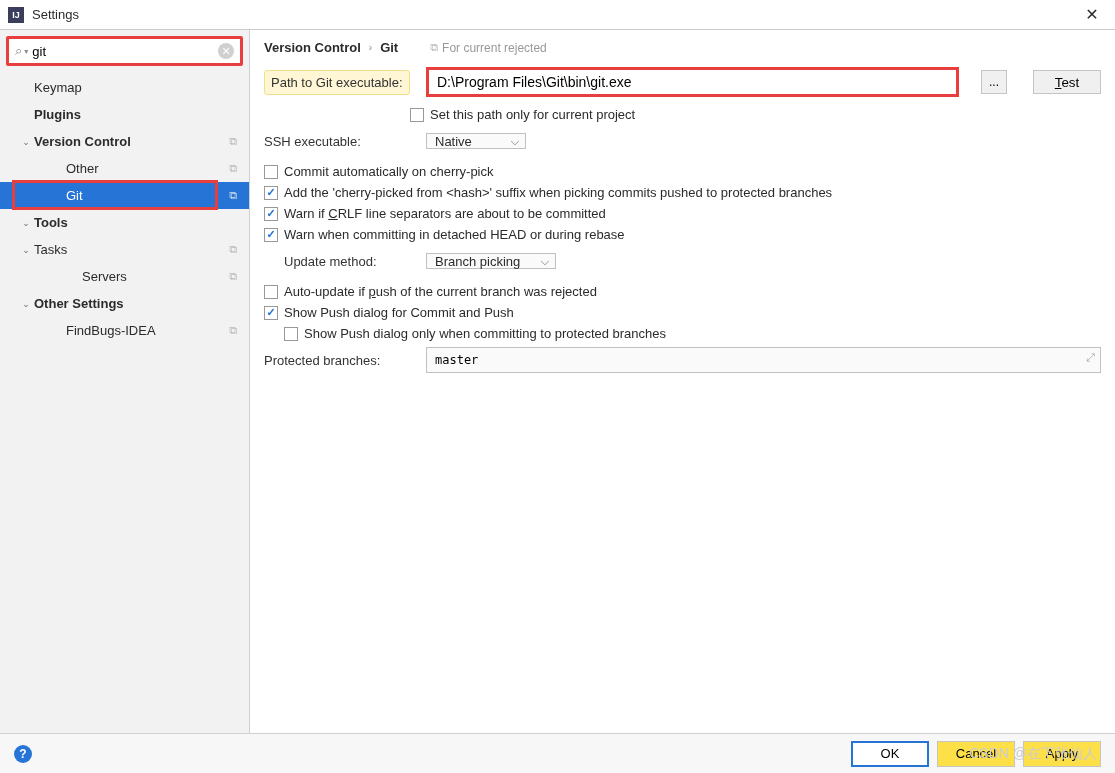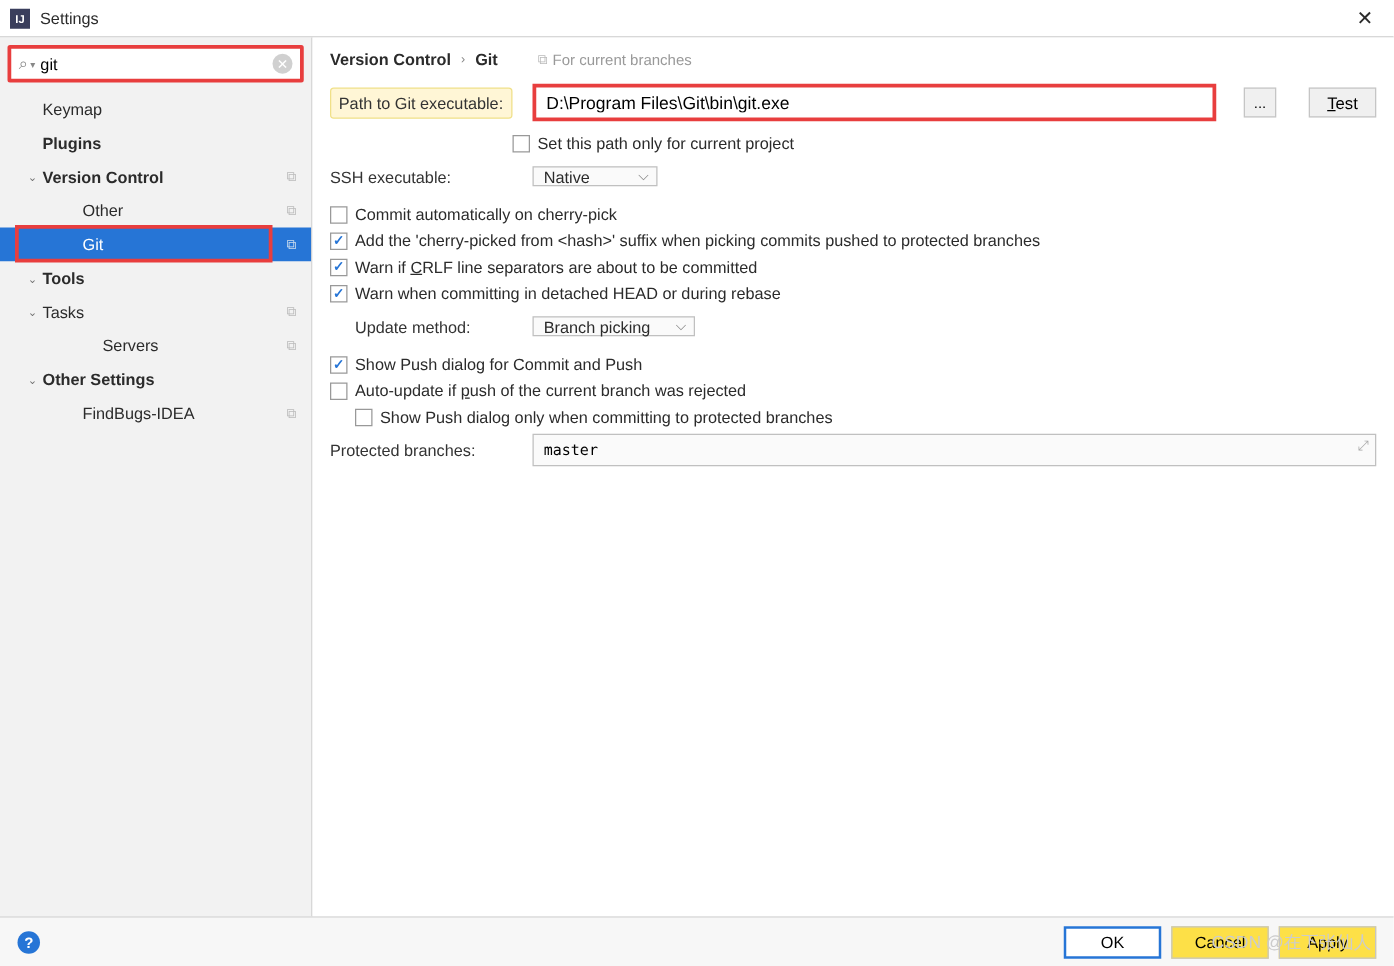--- a/index.html
+++ b/index.html
@@ -40,21 +40,21 @@
     .breadcrumb .sep { color: #888; font-size: 10px; }
     .breadcrumb .scope { color: #999; font-size: 12px; margin-left: 24px; display: flex; align-items: center; gap: 4px; }
     .scope-icon { color: #bbb; font-size: 11px; }
     
     .form { padding: 4px 14px; }
     .row { display: flex; align-items: center; margin-bottom: 10px; min-height: 26px; gap: 16px; }
     .row-label { width: 146px; color: #333; }
     .path-row .row-label { background: #fff6d6; border: 1px solid #f0e088; border-radius: 3px; padding: 4px 6px; width: 146px; }
     .path-input { flex: 1; border: 3px solid #e83e3e; height: 30px; padding: 0 8px; font-size: 14px; background: #fff; outline: none; margin-right: 6px; }
     .dots-btn { width: 26px; height: 24px; border: 1px solid #c5c5c5; background: #f0f0f0; cursor: pointer; font-size: 12px; margin-right: 10px; }
-    .test-btn { width: 54px; height: 24px; border: 1px solid #c5c5c5; background: #f0f0f0; cursor: pointer; }
+    .test-btn { width: 68px; height: 24px; border: 1px solid #c5c5c5; background: #f0f0f0; cursor: pointer; }
     .test-btn u { text-decoration: underline; }
     
     .check-row { display: flex; align-items: center; margin: 6px 0 6px 0; }
     .check-row.indent { margin-left: 146px; }
     .check-row.noindent { margin-left: 0; }
     .cb { width: 14px; height: 14px; border: 1px solid #999; margin-right: 6px; display: inline-flex; align-items: center; justify-content: center; font-size: 11px; color: #2675d6; cursor: pointer; background: #fff; }
     .cb.checked::after { content: "✓"; font-weight: bold; }
     
     .select { border: 1px solid #c0c0c0; background: #fafafa; height: 16px; padding: 0 22px 0 8px; position: relative; display: inline-flex; align-items: center; cursor: pointer; min-width: 100px; }
     .select::after { content: "⌵"; position: absolute; right: 6px; color: #888; font-size: 11px; }
@@ -144,21 +144,21 @@
       </div>
   </div>
 
   <div class="main">
     <div class="breadcrumb">
       <span class="bc">Version Control</span>
       <span class="sep">›</span>
       <span class="bc">Git</span>
       <span class="scope">
         <span class="scope-icon">⧉</span>
-        <span>For current branches</span>
+        <span>For current rejected</span>
       </span>
     </div>
 
     <div class="form">
       <div class="row path-row">
         <div class="row-label">Path to Git executable:</div>
         <input class="path-input" value="D:\Program Files\Git\bin\git.exe" style="">
         <button class="dots-btn">...</button>
         <button class="test-btn"><u>T</u><span>est</span></button>
       </div>
@@ -196,27 +196,27 @@
       </div>
 
       <div class="row" style="padding-left:20px;">
         <div class="row-label" style="width:126px;">Update method:</div>
         <div class="select" style="min-width:130px;">
             <span>Branch picking</span>
           </div>
       </div>
 
       <div class="check-row noindent">
+        <span class="cb"></span>
+        <span><span>Auto-update if </span><u class="acc">p</u><span>ush of the current branch was rejected</span></span>
+      </div>
+
+      <div class="check-row noindent">
         <span class="cb checked"></span>
         <span>Show Push dialog for Commit and Push</span>
-      </div>
-
-      <div class="check-row noindent">
-        <span class="cb"></span>
-        <span><span>Auto-update if </span><u class="acc">p</u><span>ush of the current branch was rejected</span></span>
       </div>
 
       <div class="check-row noindent" style="margin-left:20px;">
         <span class="cb"></span>
         <span>Show Push dialog only when committing to protected branches</span>
       </div>
 
       <div class="row">
         <div class="row-label">Protected branches:</div>
         <div class="prot-wrap">

